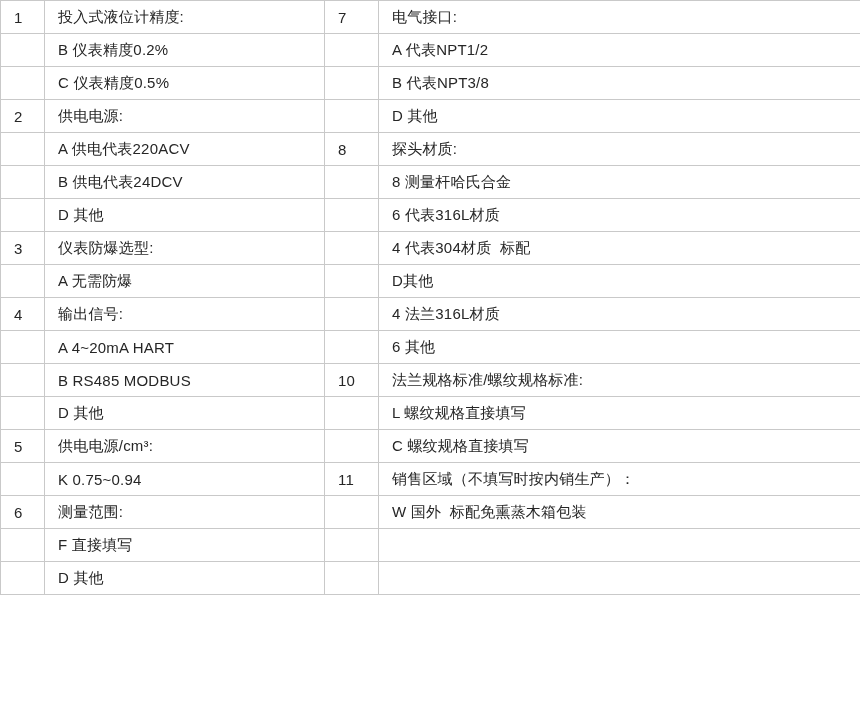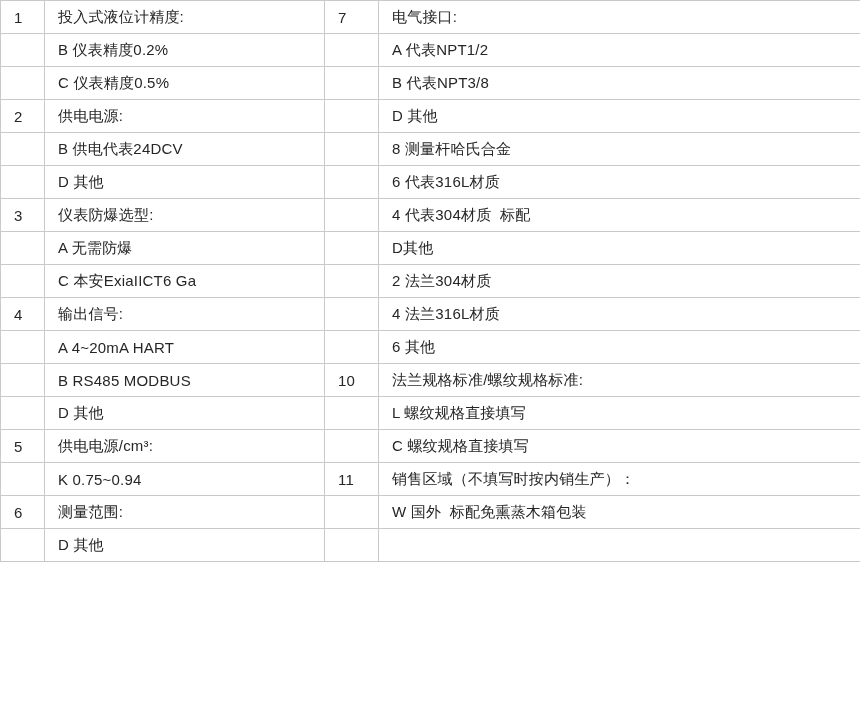--- a/index.html
+++ b/index.html
@@ -69,20 +69,26 @@
           <td class="text-col">B 代表NPT3/8</td>
         </tr>
         <tr>
           <td class="num-col">2</td>
           <td class="text-col">供电电源:</td>
           <td class="num-col"></td>
           <td class="text-col">D 其他</td>
         </tr>
         <tr>
           <td class="num-col"></td>
+          <td class="text-col">A 供电代表220ACV</td>
+          <td class="num-col">8</td>
+          <td class="text-col">探头材质:</td>
+        </tr>
+        <tr>
+          <td class="num-col"></td>
           <td class="text-col">B 供电代表24DCV</td>
           <td class="num-col"></td>
           <td class="text-col">8 测量杆哈氏合金</td>
         </tr>
         <tr>
           <td class="num-col"></td>
           <td class="text-col">D 其他</td>
           <td class="num-col"></td>
           <td class="text-col">6 代表316L材质</td>
         </tr>
@@ -90,26 +96,20 @@
           <td class="num-col">3</td>
           <td class="text-col">仪表防爆选型:</td>
           <td class="num-col"></td>
           <td class="text-col">4 代表304材质  标配</td>
         </tr>
         <tr>
           <td class="num-col"></td>
           <td class="text-col">A 无需防爆</td>
           <td class="num-col"></td>
           <td class="text-col">D其他</td>
-        </tr>
-        <tr>
-          <td class="num-col"></td>
-          <td class="text-col">C 本安ExiaIICT6 Ga</td>
-          <td class="num-col"></td>
-          <td class="text-col">2 法兰304材质</td>
         </tr>
         <tr>
           <td class="num-col">4</td>
           <td class="text-col">输出信号:</td>
           <td class="num-col"></td>
           <td class="text-col">4 法兰316L材质</td>
         </tr>
         <tr>
           <td class="num-col"></td>
           <td class="text-col">A 4~20mA HART</td>
@@ -141,19 +141,25 @@
           <td class="text-col">销售区域（不填写时按内销生产）：</td>
         </tr>
         <tr>
           <td class="num-col">6</td>
           <td class="text-col">测量范围:</td>
           <td class="num-col"></td>
           <td class="text-col">W 国外  标配免熏蒸木箱包装</td>
         </tr>
         <tr>
           <td class="num-col"></td>
+          <td class="text-col">F 直接填写</td>
+          <td class="num-col"></td>
+          <td class="text-col"></td>
+        </tr>
+        <tr>
+          <td class="num-col"></td>
           <td class="text-col">D 其他</td>
           <td class="num-col"></td>
           <td class="text-col"></td>
         </tr>
       </tbody>
   </table>
 </div>
 
 </body></html>

